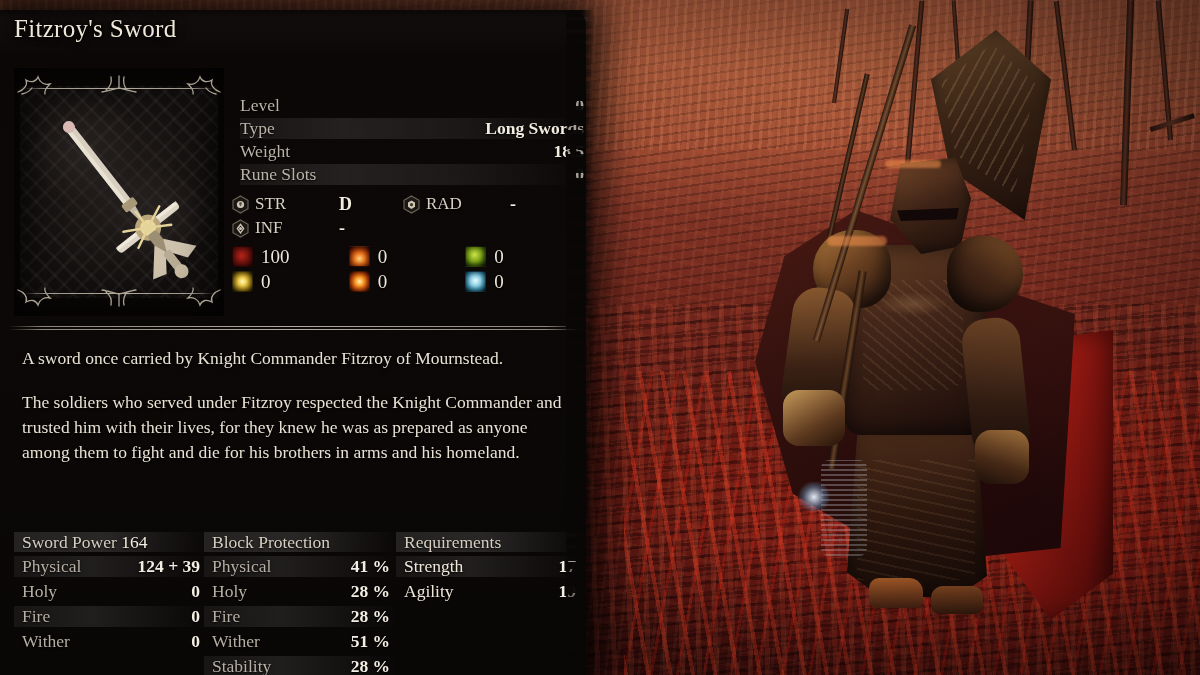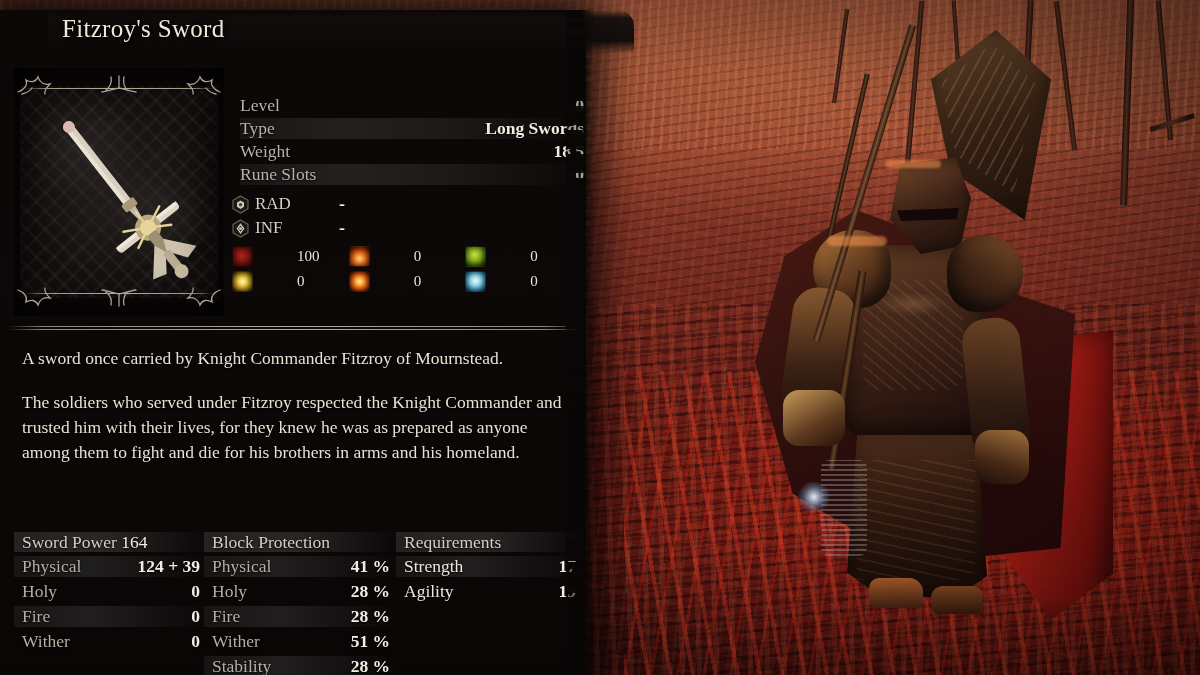--- a/index.html
+++ b/index.html
@@ -123,21 +123,21 @@
     box-shadow:0 0 40px 14px rgba(0,0,0,.85);
     border-top-right-radius:14px; }
   #panelEdge { position:absolute; left:566px; top:10px; width:28px; height:665px;
     background:linear-gradient(90deg,rgba(9,7,6,1) 0%, rgba(9,7,6,.96) 55%, rgba(9,7,6,0) 100%);
     -webkit-mask-image:repeating-linear-gradient(180deg, #000 0 7px, rgba(0,0,0,.55) 7px 11px, #000 11px 19px, rgba(0,0,0,.35) 19px 24px);
     mask-image:repeating-linear-gradient(180deg, #000 0 7px, rgba(0,0,0,.55) 7px 11px, #000 11px 19px, rgba(0,0,0,.35) 19px 24px); }
 
   
   #titleBar { position:absolute; left:0; top:0; width:586px; height:44px;
     background:linear-gradient(180deg, rgba(14,11,10,.0) 0%, rgba(16,13,12,.92) 18%, rgba(13,10,9,.96) 70%, rgba(10,8,7,0) 100%);
-    border-top-right-radius:16px;margin-left:48px; }
+    border-top-right-radius:16px; }
   #title { position:absolute; left:14px; top:5px; font-size:25px; color:#efe7d8;
     letter-spacing:.3px; text-shadow:0 1px 3px #000, 0 0 10px rgba(0,0,0,.9); white-space:nowrap; }
 
   
   #iconFrame { position:absolute; left:14px; top:58px; width:210px; height:248px; }
   #iconInner { position:absolute; left:6px; top:18px; width:198px; height:212px;
     background:
       radial-gradient(ellipse at 50% 50%, rgba(48,42,40,.55), rgba(0,0,0,0) 70%),
       repeating-linear-gradient(45deg, rgba(120,110,105,.10) 0 3px, rgba(0,0,0,0) 3px 13px),
       repeating-linear-gradient(-45deg, rgba(120,110,105,.09) 0 3px, rgba(0,0,0,0) 3px 13px),
@@ -167,21 +167,21 @@
   .hexi svg { display:block; }
   .scode { font-size:17px; color:#d8d1c3; text-shadow:0 1px 2px #000; width:84px; }
   .sgrade { font-size:18px; color:#f2ece0; font-weight:bold; text-shadow:0 1px 2px #000; }
 
   
   #dmgGrid { position:absolute; left:232px; top:234px; width:350px; }
   .drow { display:flex; height:25px; align-items:center; }
   .dcell { display:flex; align-items:center; width:117px; }
   .dico { width:21px; height:21px; flex:0 0 21px; margin-right:8px; border:1px solid rgba(0,0,0,.6);
     box-shadow:inset 0 0 6px rgba(0,0,0,.6); }
-  .dval { font-size:15px; color:#ece6da; text-shadow:0 1px 2px #000;margin-left:36px; }
+  .dval { font-size:19px; color:#ece6da; text-shadow:0 1px 2px #000; }
   .ico-phys { background:radial-gradient(circle at 45% 45%, #b32418 0%, #6e120d 55%, #2a0605 100%); }
   .ico-holy { background:radial-gradient(circle at 50% 50%, #fff6c0 0%, #f2cf4e 30%, #9a7a16 65%, #1d1604 100%); }
   .ico-fire { background:radial-gradient(circle at 50% 62%, #ffd27a 0%, #e8701a 38%, #8c2a08 72%, #1d0703 100%); }
   .ico-burst{ background:radial-gradient(circle at 50% 50%, #fff0b4 0%, #ff9d28 32%, #b43c06 68%, #200803 100%); }
   .ico-pois { background:radial-gradient(circle at 45% 40%, #cbe24a 0%, #7fa618 45%, #32500a 78%, #0d1603 100%); }
   .ico-frost{ background:radial-gradient(circle at 50% 45%, #eafaff 0%, #8fd3e8 38%, #2e7f9e 72%, #06232e 100%); }
 
   
   #divider { position:absolute; left:8px; top:316px; width:572px; height:4px; }
   #divider i { position:absolute; left:0; width:100%; height:1px; display:block;
@@ -344,20 +344,31 @@
         <span class="val">0</span>
       </div>
     </div>
 
     <div id="scaling">
       <div class="scrow">
         <div class="scell">
           <span class="hexi">
             <svg width="17" height="19" viewBox="0 0 17 19">
               <polygon points="8.5,1 16,5.2 16,13.8 8.5,18 1,13.8 1,5.2" fill="#1b1714" stroke="#6f6657" stroke-width="1.1"></polygon>
+              <circle cx="8.5" cy="9.5" r="3.6" fill="#cfc6b4"></circle>
+              <path d="M7 8 q1.5 -2 3 0 q-.5 3 -1.5 3.6 q-1 -.6 -1.5 -3.6Z" fill="#5d5446"></path>
+            </svg>
+          </span>
+          <span class="scode">STR</span>
+          <span class="sgrade">D</span>
+        </div>
+        <div class="scell">
+          <span class="hexi">
+            <svg width="17" height="19" viewBox="0 0 17 19">
+              <polygon points="8.5,1 16,5.2 16,13.8 8.5,18 1,13.8 1,5.2" fill="#1b1714" stroke="#6f6657" stroke-width="1.1"></polygon>
               <polygon points="8.5,5.5 12,7.6 12,11.8 8.5,13.9 5,11.8 5,7.6" fill="#cfc6b4"></polygon>
               <circle cx="8.5" cy="9.7" r="1.6" fill="#433c31"></circle>
             </svg>
           </span>
           <span class="scode">RAD</span>
           <span class="sgrade">-</span>
         </div>
       </div>
       <div class="scrow">
         <div class="scell">

